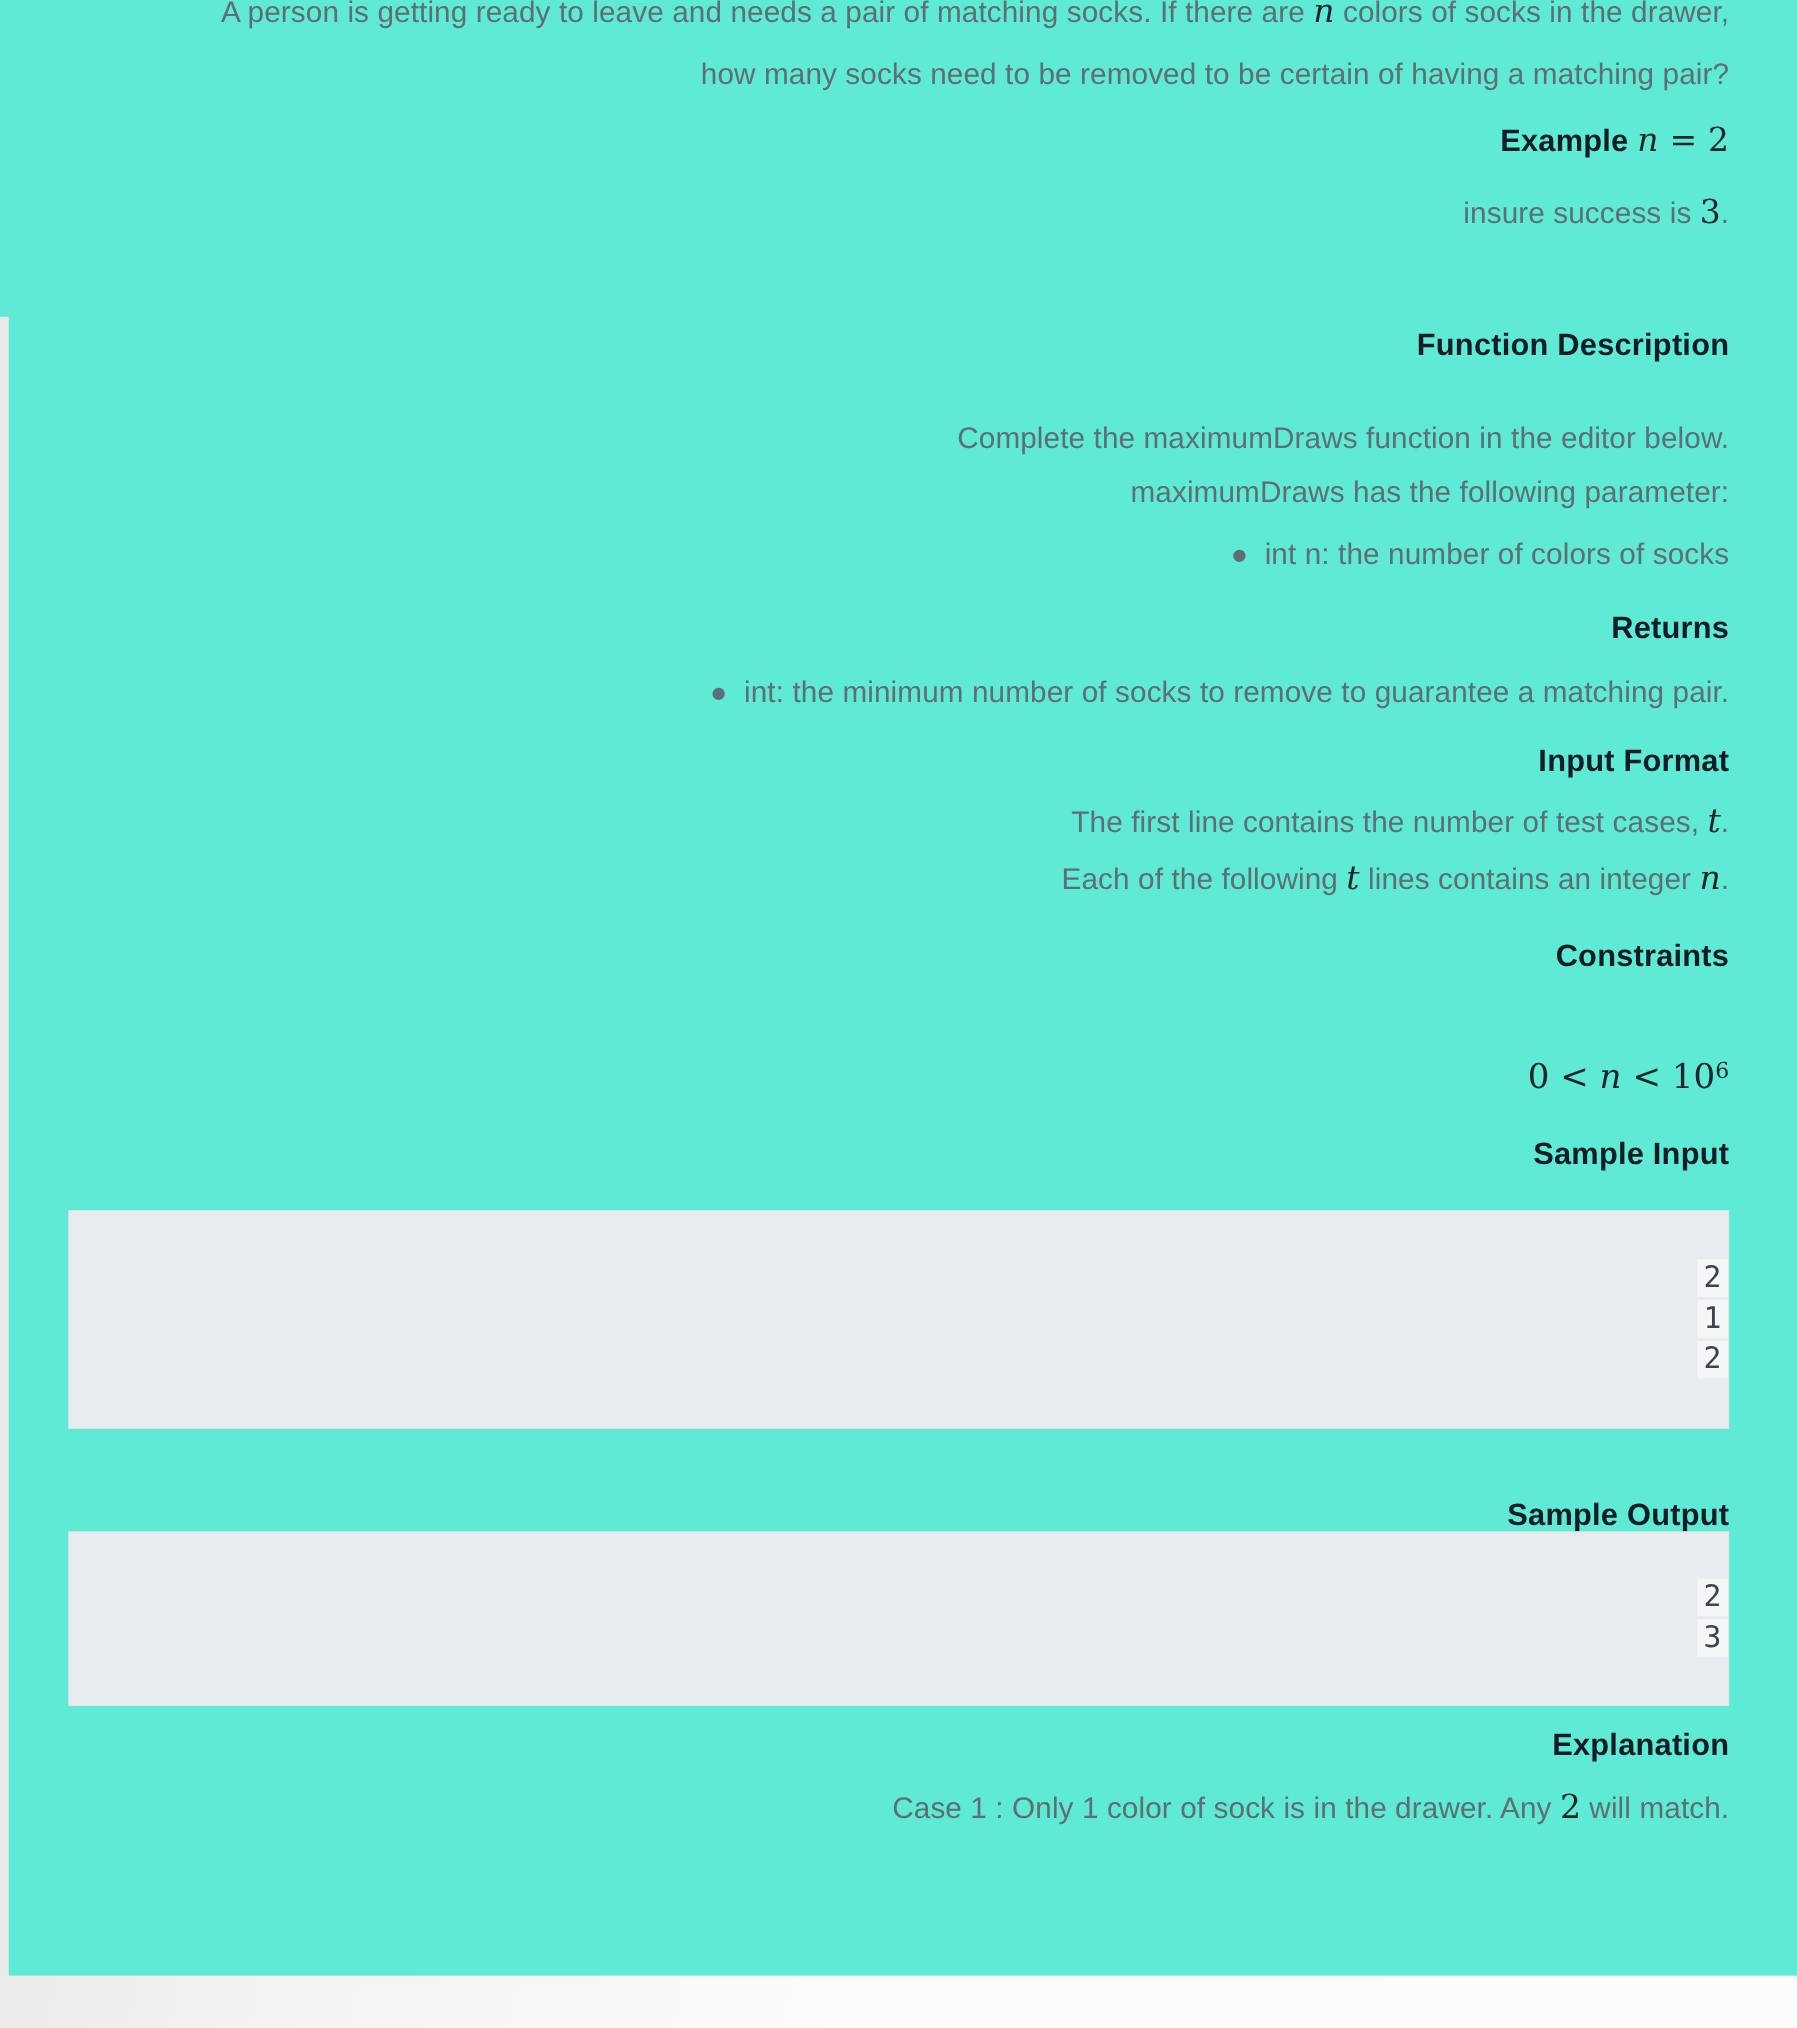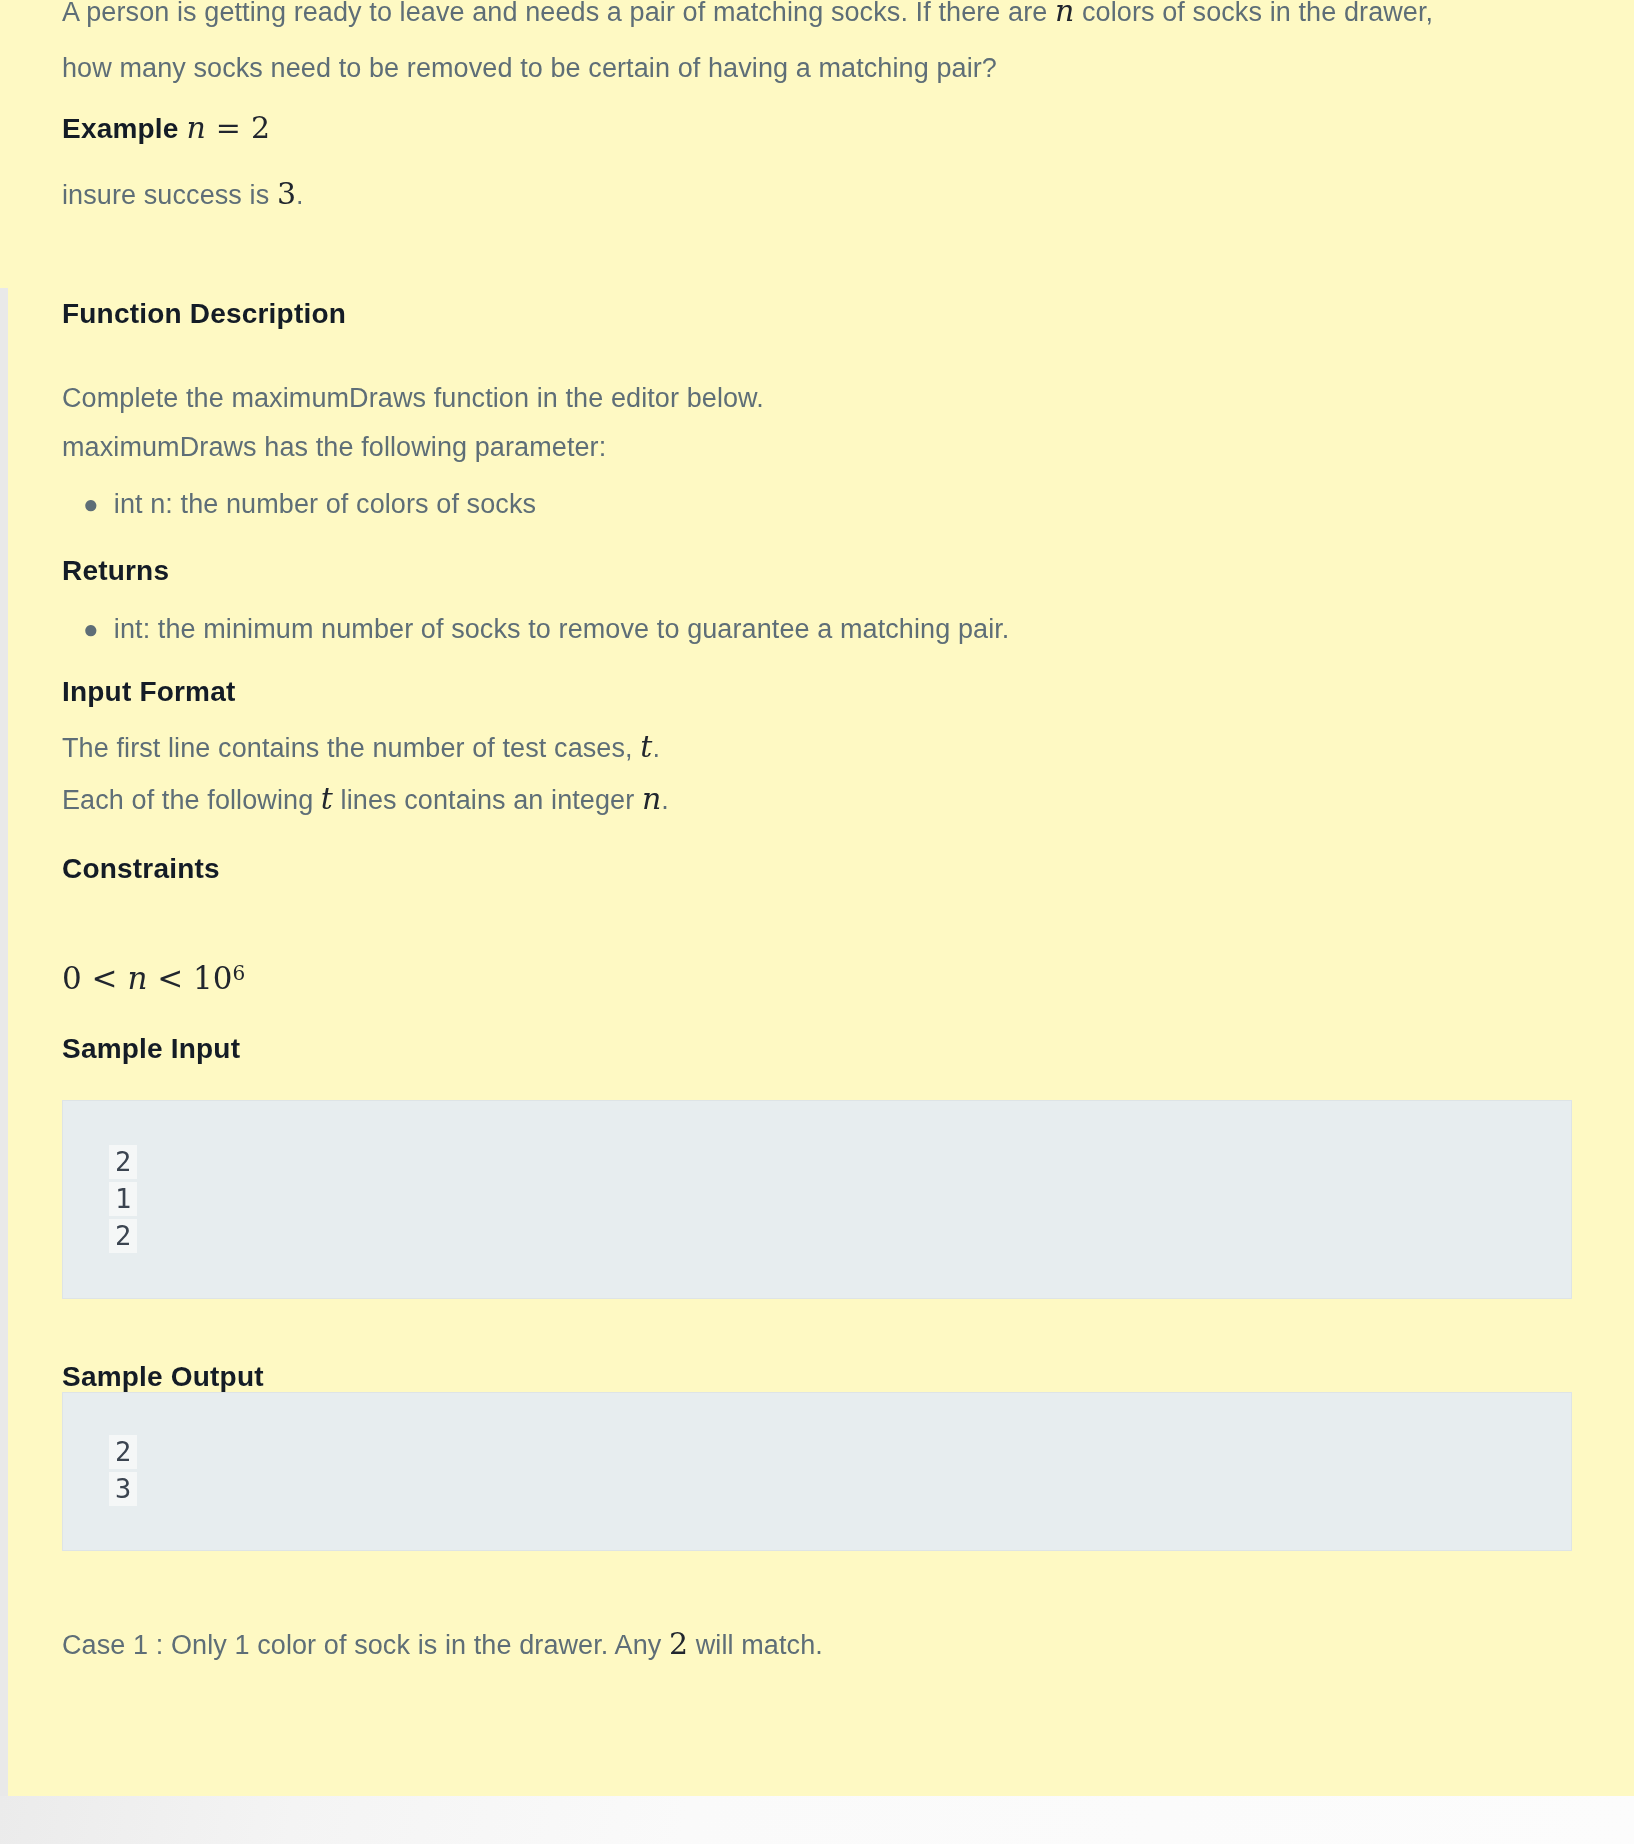--- a/index.html
+++ b/index.html
@@ -1,22 +1,23 @@
 <!DOCTYPE html>
 <html><head>
 <meta charset="utf-8">
 <style>
   html,body{margin:0;padding:0;background:#ffffff;}
   .page{
     position:relative;
     width:1634px;height:1844px;
-    background:#fef9c3;
+    background:#5eead4;
     overflow:hidden;
     font-family:"Liberation Sans", sans-serif;
     color:#5e6e77;
+    text-align:right;
   }
   .abs{position:absolute;left:62px;right:62px;}
   .body-text{
     font-size:27px;
     line-height:34px;
     color:#5e6e77;
     letter-spacing:0.1px;
   }
   .para2{line-height:56px;}
   .heading{
@@ -133,19 +134,20 @@
   </div>
 
   <div class="abs heading" style="top:1323px;margin-top:36px;">Sample Output</div>
   <div class="code-block" style="top:1392px;height:159px;">
     <div class="code-inner" style="padding-top:42px;">
       <div class="code-line"><span class="code-chip">2</span></div>
       <div class="code-line"><span class="code-chip">3</span></div>
     </div>
   </div>
 
+  <div class="abs heading" style="top:1568px;">Explanation</div>
   <div class="abs body-text" style="top:1627px;">
     <span>Case 1 : Only 1 color of sock is in the drawer. Any </span><span class="math">2</span><span> will match.</span>
   </div>
 
   <div class="bottom-band"></div>
 
 </div>
 
 </body></html>

